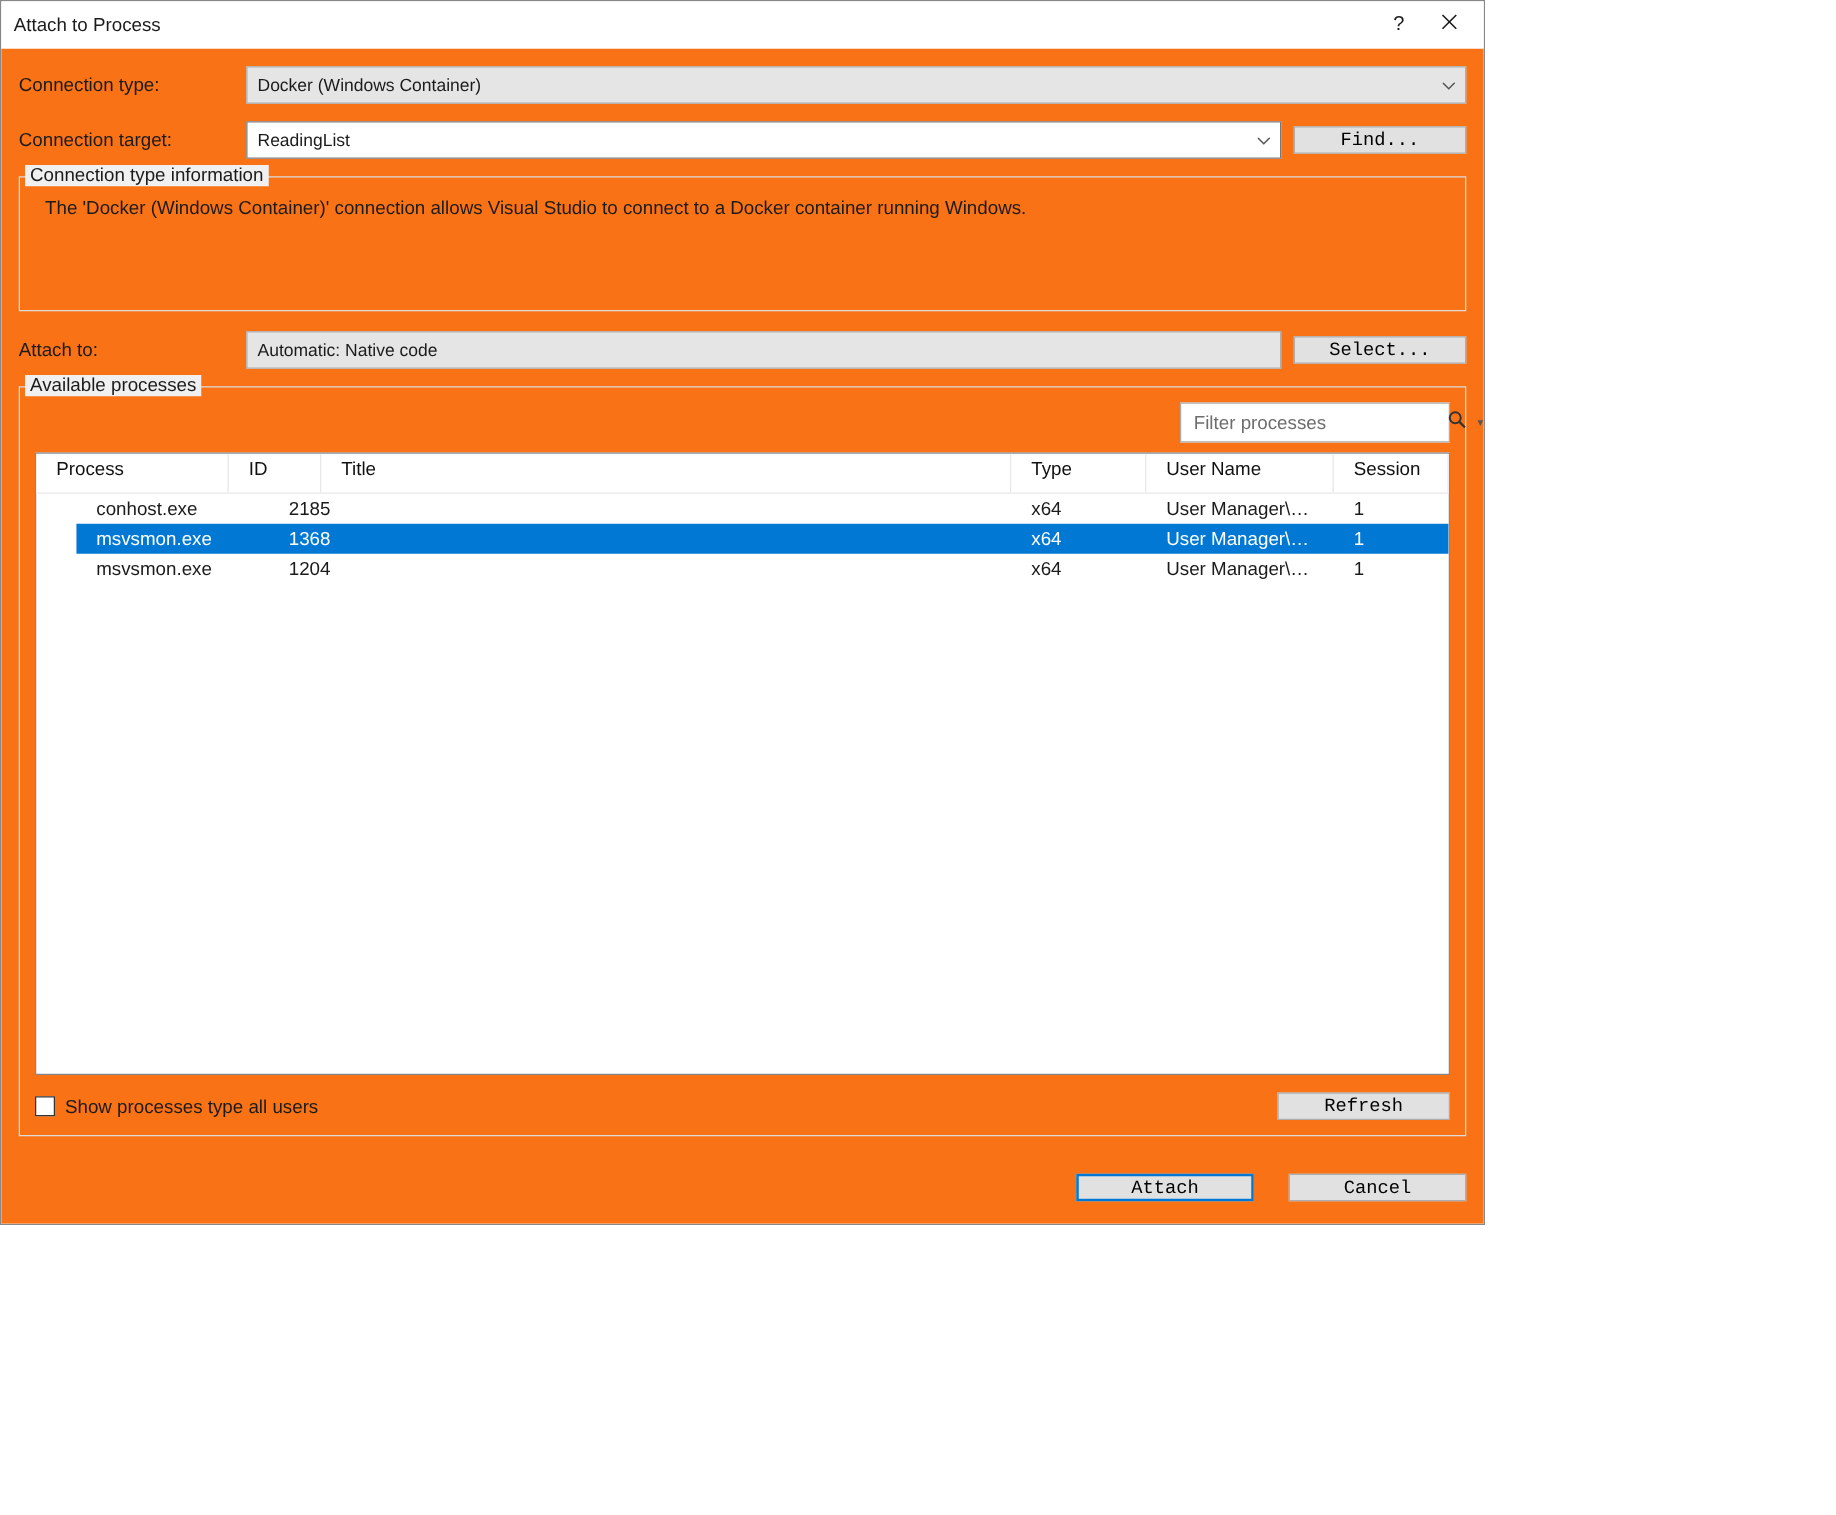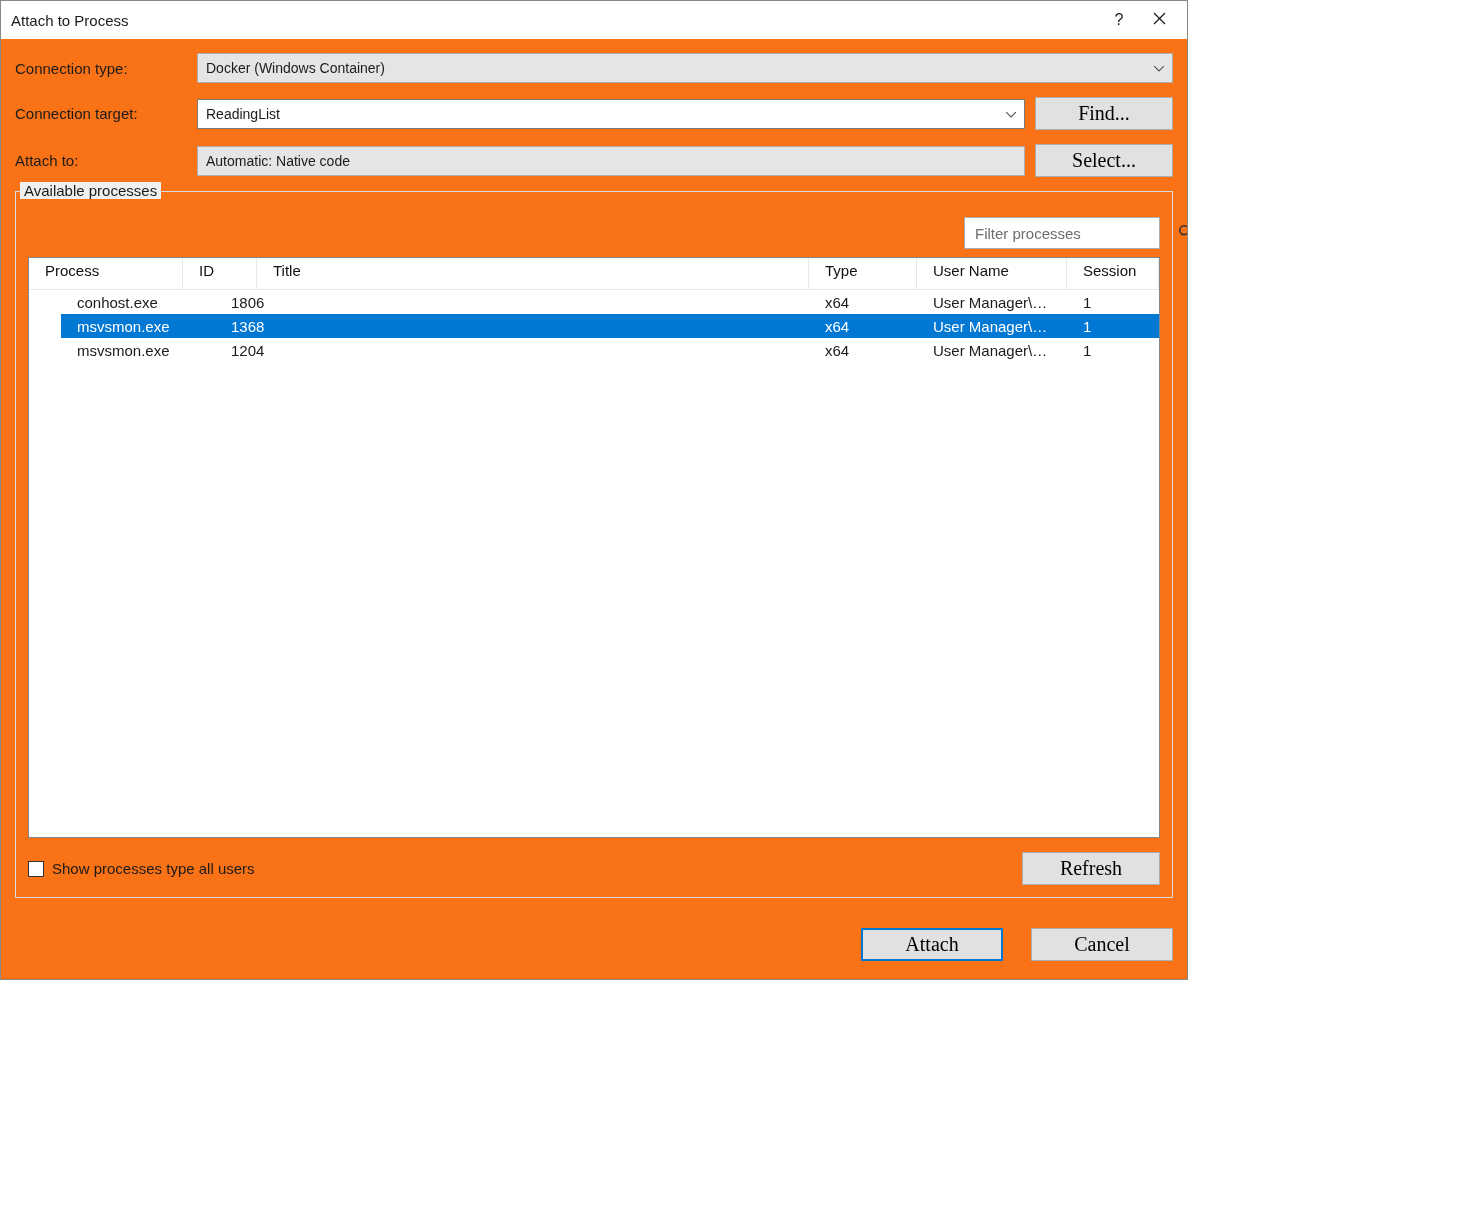--- a/index.html
+++ b/index.html
@@ -61,26 +61,26 @@
   .chev { font-size: 12px; color: #555; }
   .combo {
     flex: 1;
     background: #fff;
     border-color: #7a7a7a;
     display: flex;
     align-items: center;
     justify-content: space-between;
   }
   .btn {
-    height: 33px;
+    height: 22px;
     min-width: 138px;
     border: 1px solid #adadad;
     background: #e1e1e1;
-    font-family: Liberation Serif, serif;
-    font-size: 20px;
+    font-family: Liberation Mono, monospace;
+    font-size: 15px;
     cursor: pointer;
     margin-left: 10px;
   }
   .btn.primary { border: 2px solid #0078d4; background: #e1e1e1; }
   
   .group {
     border: 1px solid #dcdcdc;
     position: relative;
     padding: 16px 14px 12px 14px;
     margin-bottom: 16px;
@@ -107,28 +107,27 @@
     display: flex;
     flex-direction: column;
     padding: 12px 12px 12px 12px;
   }
   .filter-row {
     display: flex;
     justify-content: flex-end;
     margin-bottom: 8px;
   }
   .filter-box {
-    width: 196px;
+    width: 216px;
     height: 32px;
     background: #fff;
     border: 1px solid #adadad;
     display: flex;
     align-items: center;
     padding: 0 6px 0 10px;
-    margin-top: 13px;
   }
   .filter-box input {
     flex: 1;
     border: none;
     outline: none;
     font-family: inherit;
     font-size: 15px;
     color: #1b1b1b;
     background: transparent;
   }
@@ -226,20 +225,24 @@
       <span>ReadingList</span>
       <span class="chev">
         <svg width="10" height="6" viewBox="0 0 10 6">
             <path d="M0 0 L5 5 L10 0" fill="none" stroke="#555" stroke-width="1.2"></path>
           </svg>
       </span>
     </div>
     <button class="btn">Find...</button>
   </div>
 
+  <div class="group info">
+    <div class="group-label">Connection type information</div>
+    <p>The 'Docker (Windows Container)' connection allows Visual Studio to connect to a Docker container running Windows.</p>
+  </div>
 
   <div class="row">
     <label>Attach to:</label>
     <div class="readonly">
       <span>Automatic: Native code</span>
     </div>
     <button class="btn">Select...</button>
   </div>
 
   <div class="group processes">
@@ -263,21 +266,21 @@
         <div class="th c-process">Process</div>
         <div class="th c-id">ID</div>
         <div class="th c-title">Title</div>
         <div class="th c-type">Type</div>
         <div class="th c-user">User Name</div>
         <div class="th c-session">Session</div>
       </div>
       <div class="table-body" id="table-body">
           <div class="trow">
             <div class="td c-process">conhost.exe</div>
-            <div class="td c-id">1806</div>
+            <div class="td c-id">2185</div>
             <div class="td c-title"></div>
             <div class="td c-type">x64</div>
             <div class="td c-user">User Manager\Contai...</div>
             <div class="td c-session">1</div>
           </div>
           <div class="trow selected">
             <div class="td c-process">msvsmon.exe</div>
             <div class="td c-id">1368</div>
             <div class="td c-title"></div>
             <div class="td c-type">x64</div>

